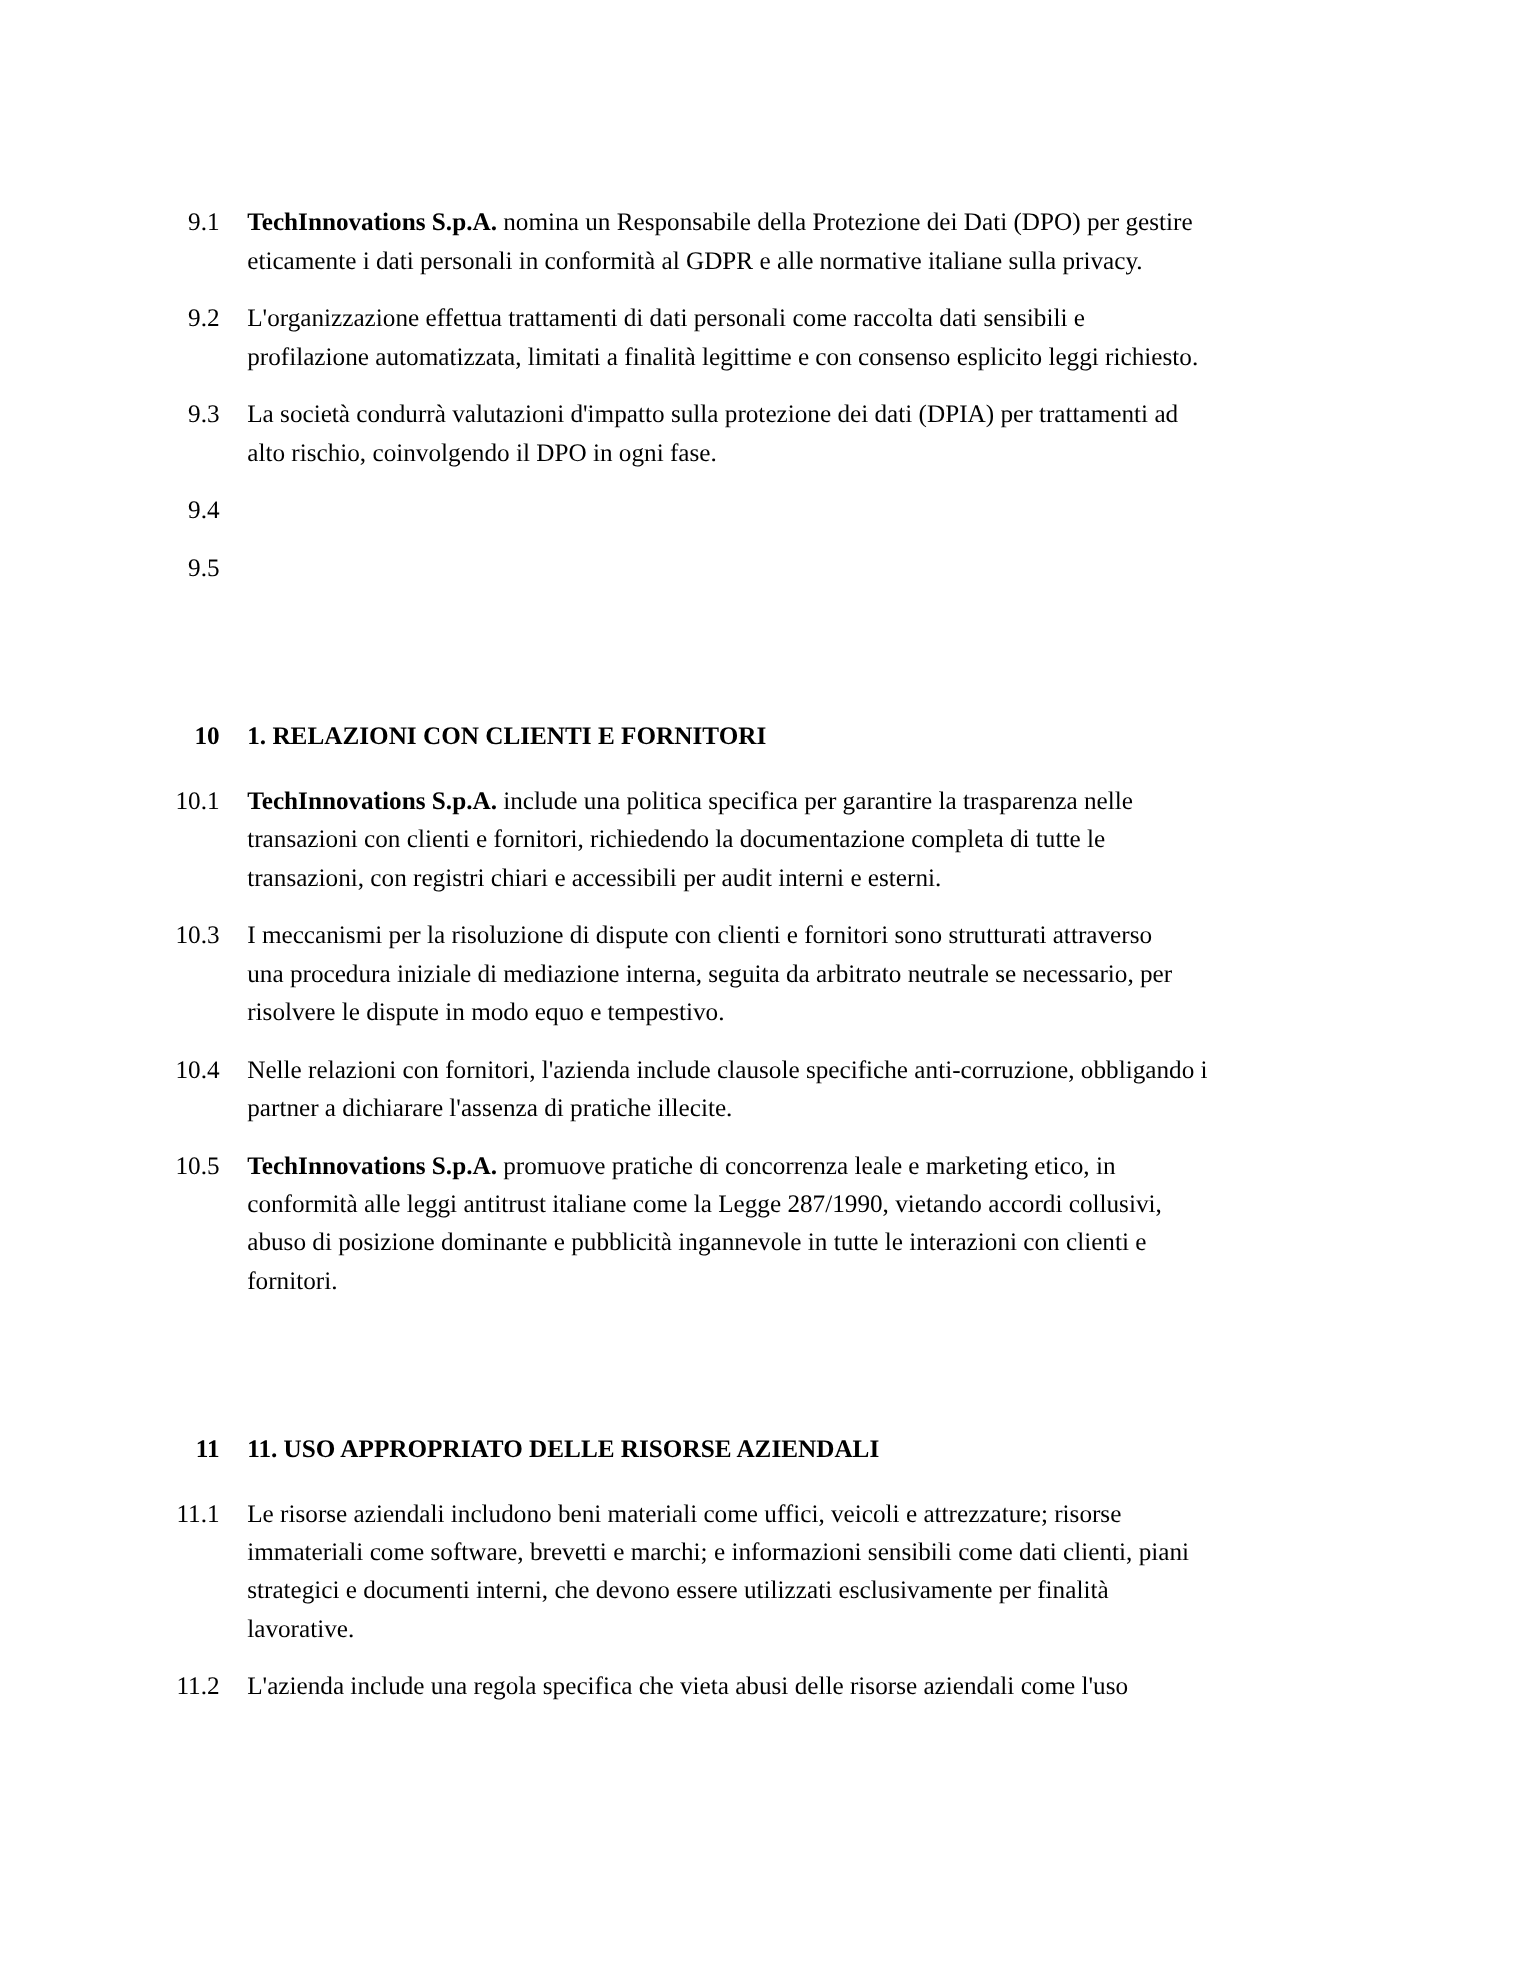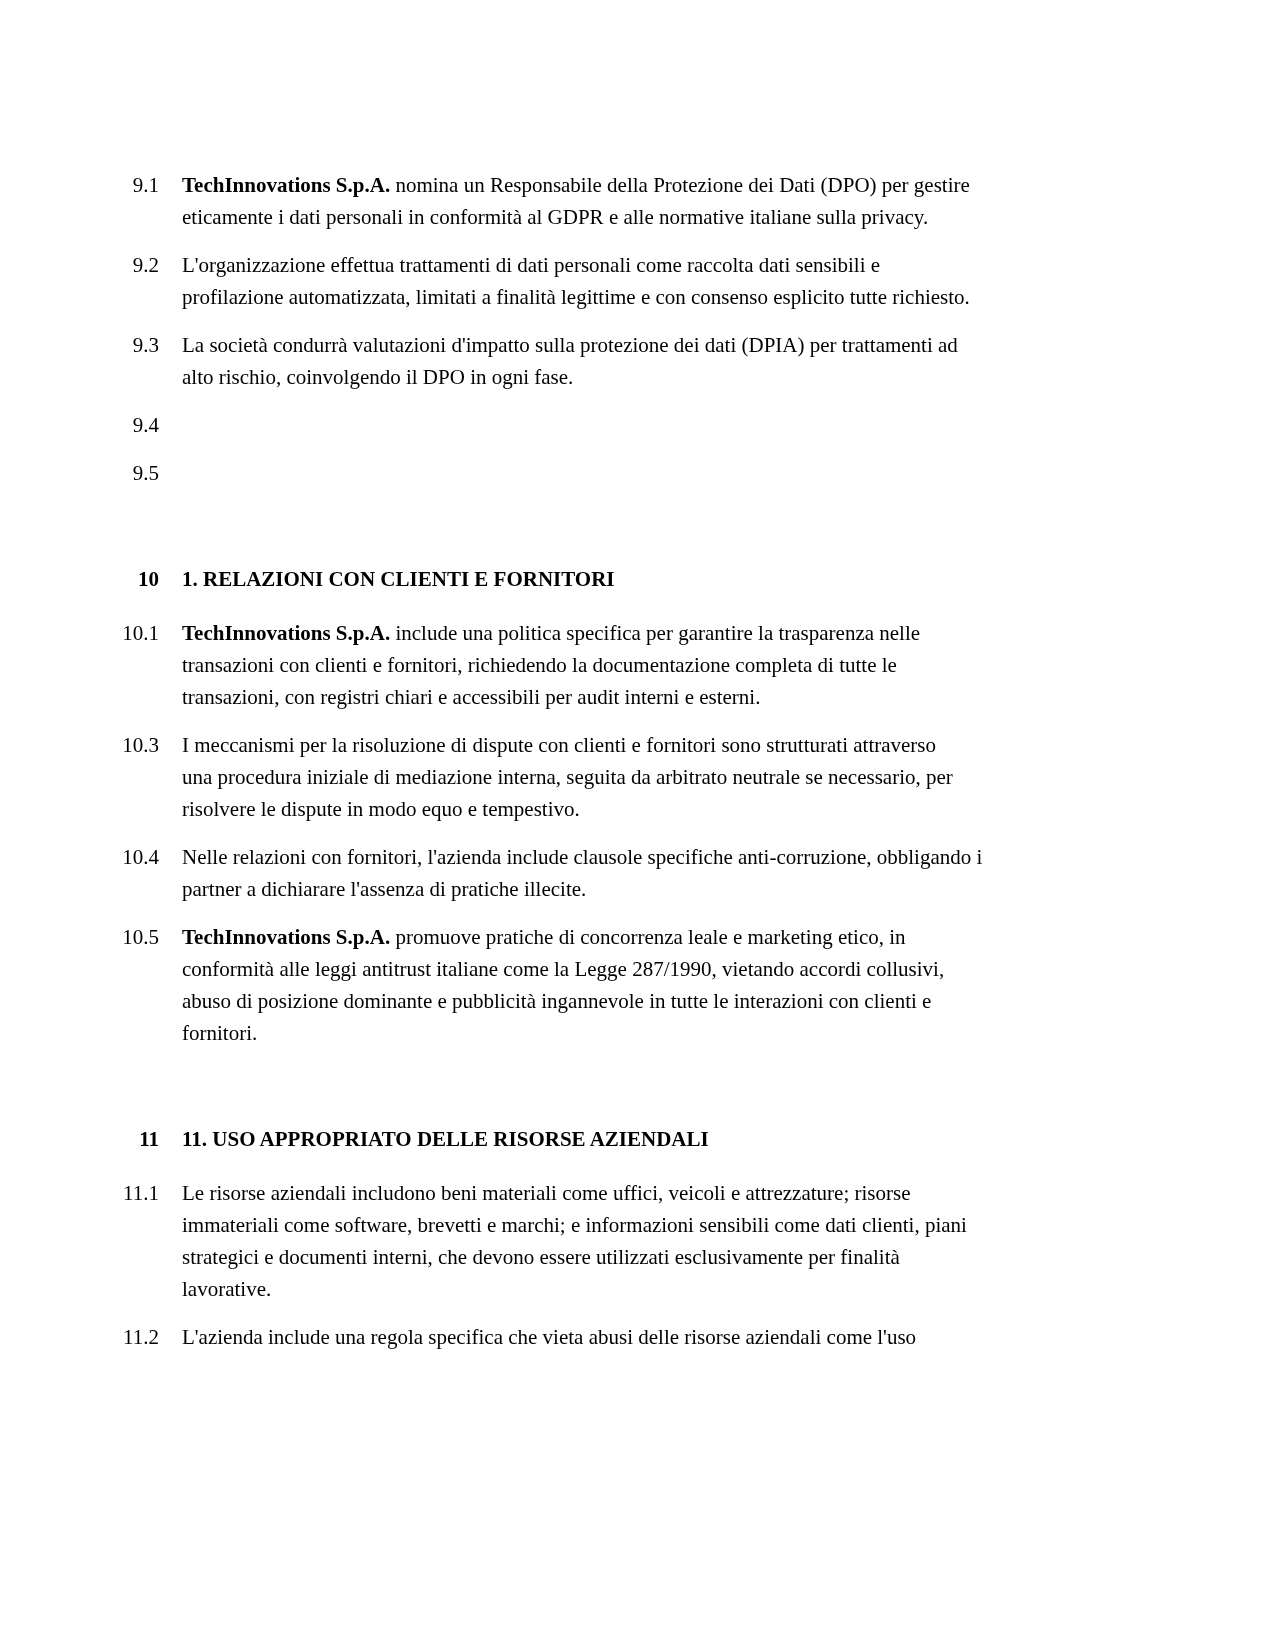--- a/index.html
+++ b/index.html
@@ -14,29 +14,29 @@
     background: #ffffff;
     overflow: hidden;
     font-family: "Liberation Serif", "DejaVu Serif", serif;
     font-size: 21px;
     line-height: 32px;
     color: #000000;
   }
   .content {
     display: flex;
     flex-direction: column;
-    padding: 169px 0 0 92px;
+    padding: 169px 0 0 116px;
   }
   .row {
     display: flex;
     align-items: flex-start;
     margin: 0 0 16px 0;
   }
   .row.heading {
-    margin-top: 58px;
+    margin-top: 92px;
     margin-bottom: 22px;
     font-weight: bold;
   }
   .num {
     flex: none;
     width: 67px;
     text-align: right;
     white-space: nowrap;
   }
   .body {
@@ -52,21 +52,21 @@
 <div class="page">
   <div class="content">
       <div class="row">
         <div class="num">9.1</div>
         <div class="body"><b>TechInnovations S.p.A.</b><span> nomina un Responsabile della Protezione dei Dati (DPO) per gestire
 eticamente i dati personali in conformità al GDPR e alle normative italiane sulla privacy.</span></div>
       </div>
       <div class="row">
         <div class="num">9.2</div>
         <div class="body"><span>L'organizzazione effettua trattamenti di dati personali come raccolta dati sensibili e
-profilazione automatizzata, limitati a finalità legittime e con consenso esplicito tutte richiesto.</span></div>
+profilazione automatizzata, limitati a finalità legittime e con consenso esplicito leggi richiesto.</span></div>
       </div>
       <div class="row">
         <div class="num">9.3</div>
         <div class="body"><span>La società condurrà valutazioni d'impatto sulla protezione dei dati (DPIA) per trattamenti ad
 alto rischio, coinvolgendo il DPO in ogni fase.</span></div>
       </div>
       <div class="row">
         <div class="num">9.4</div>
       </div>
       <div class="row">

